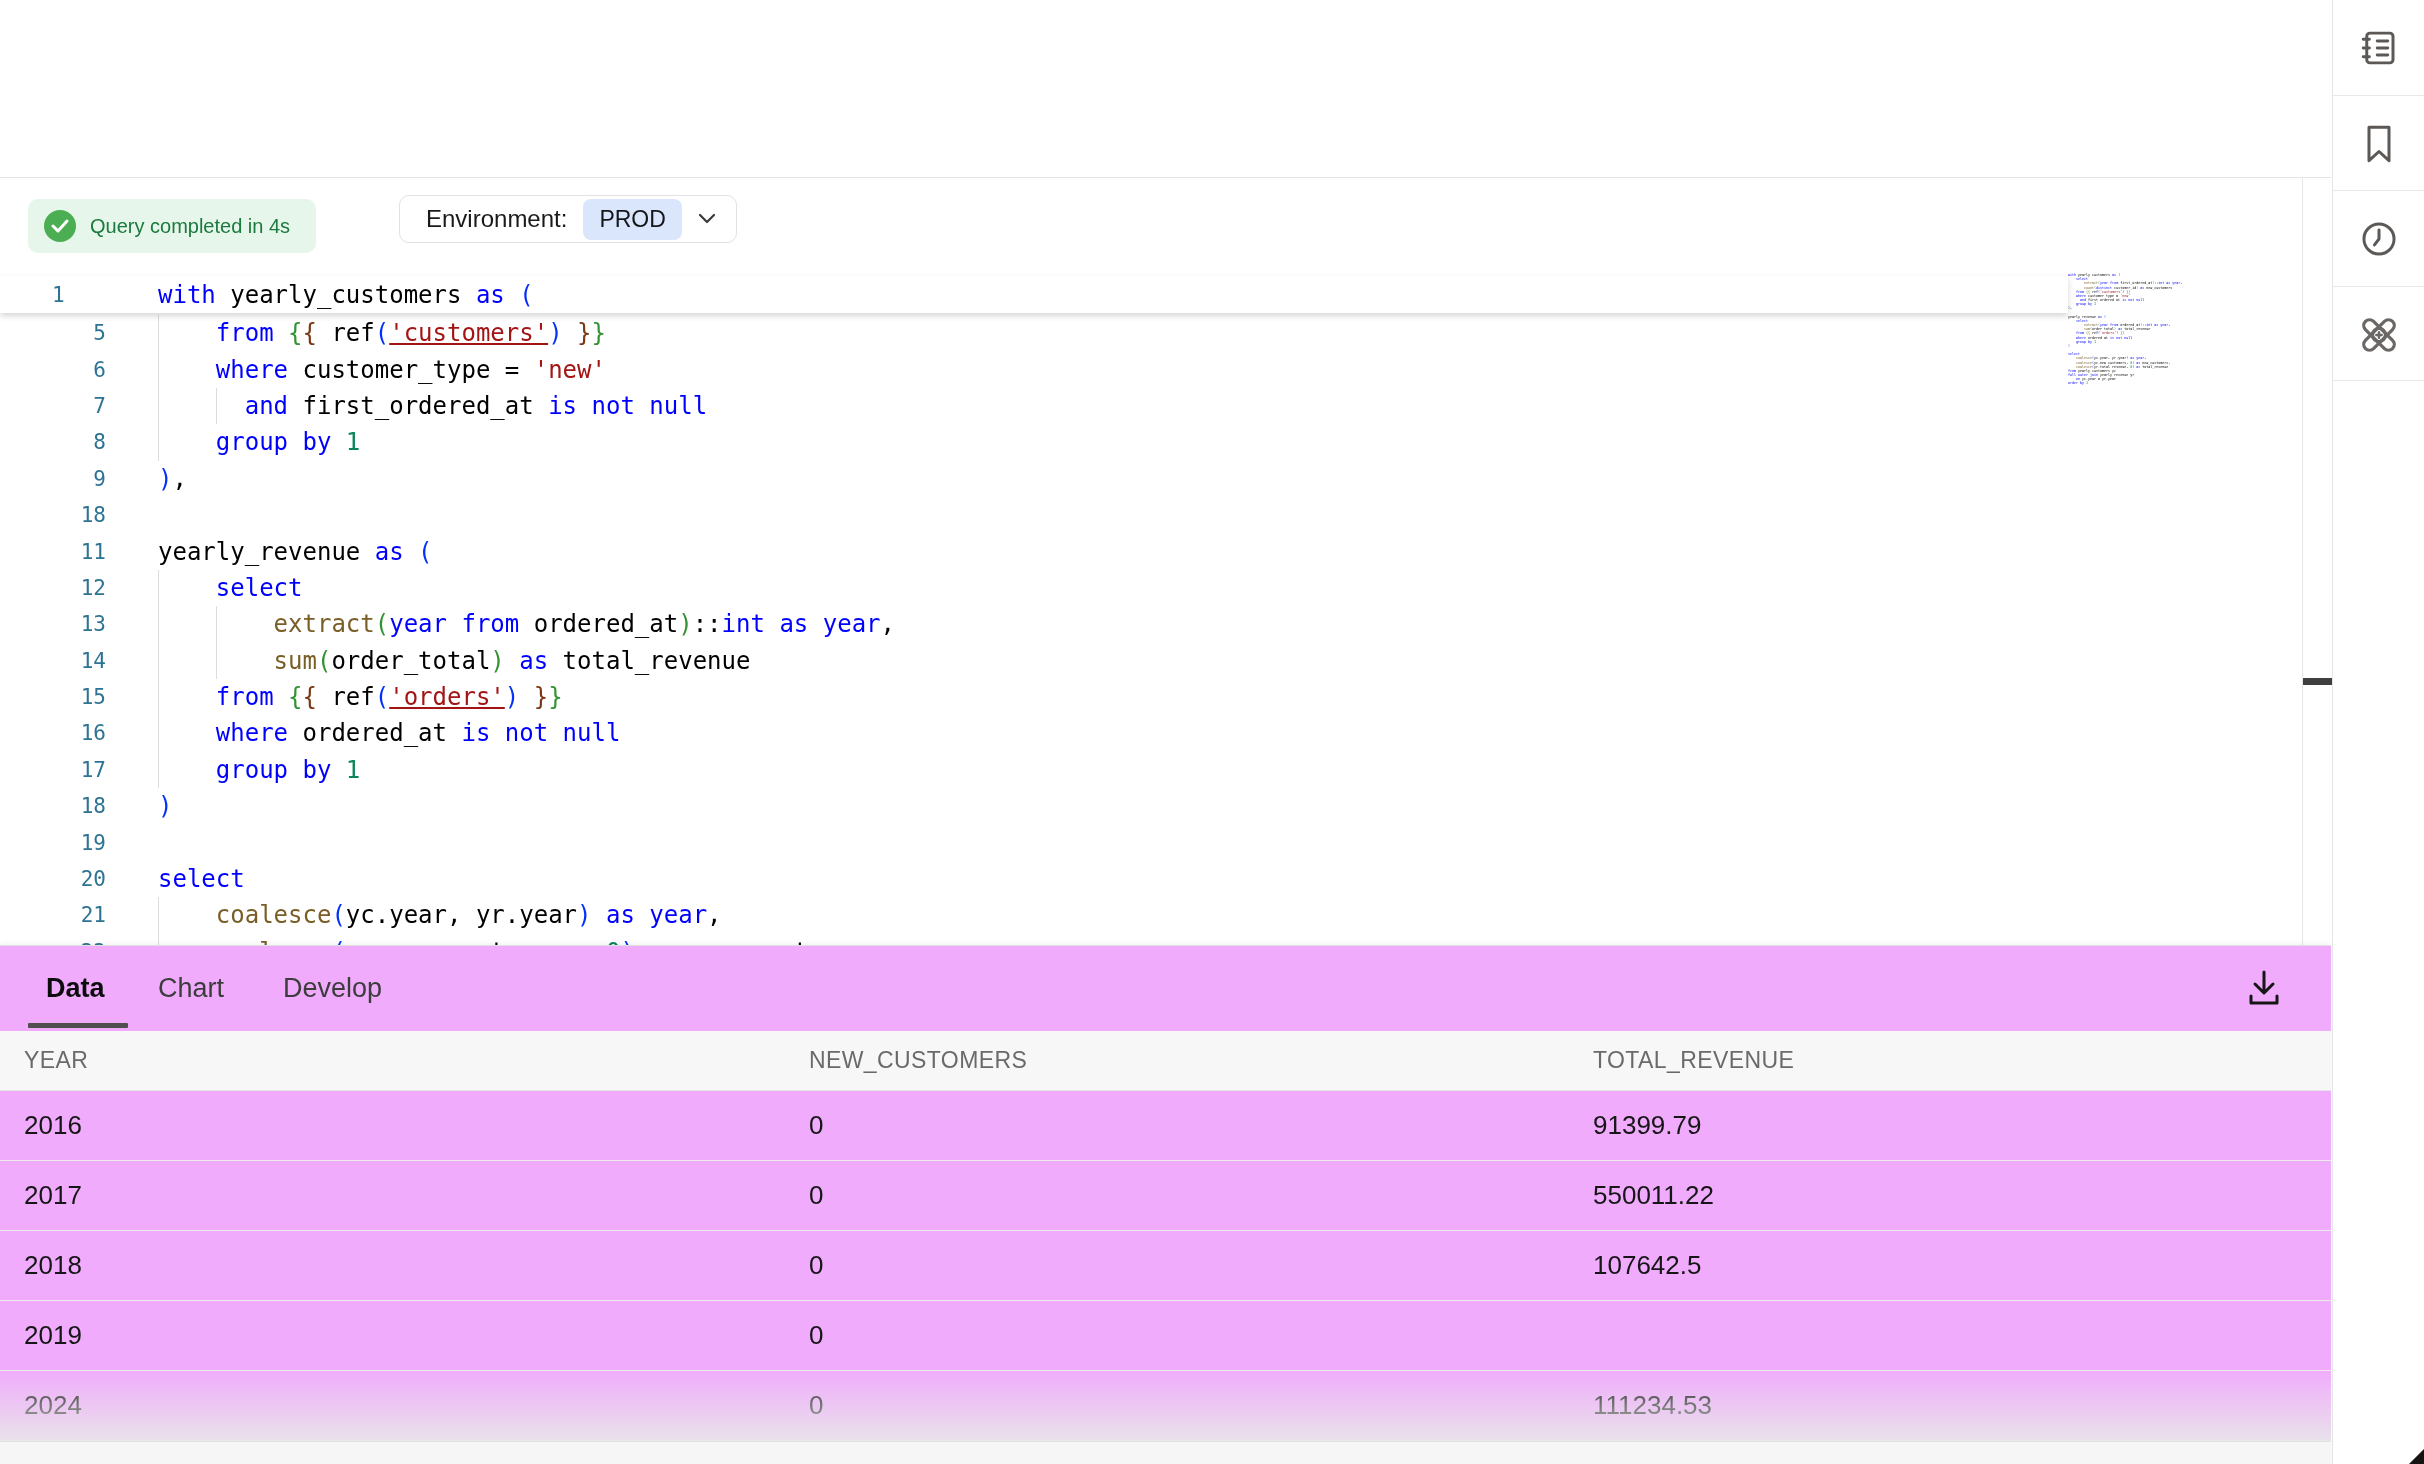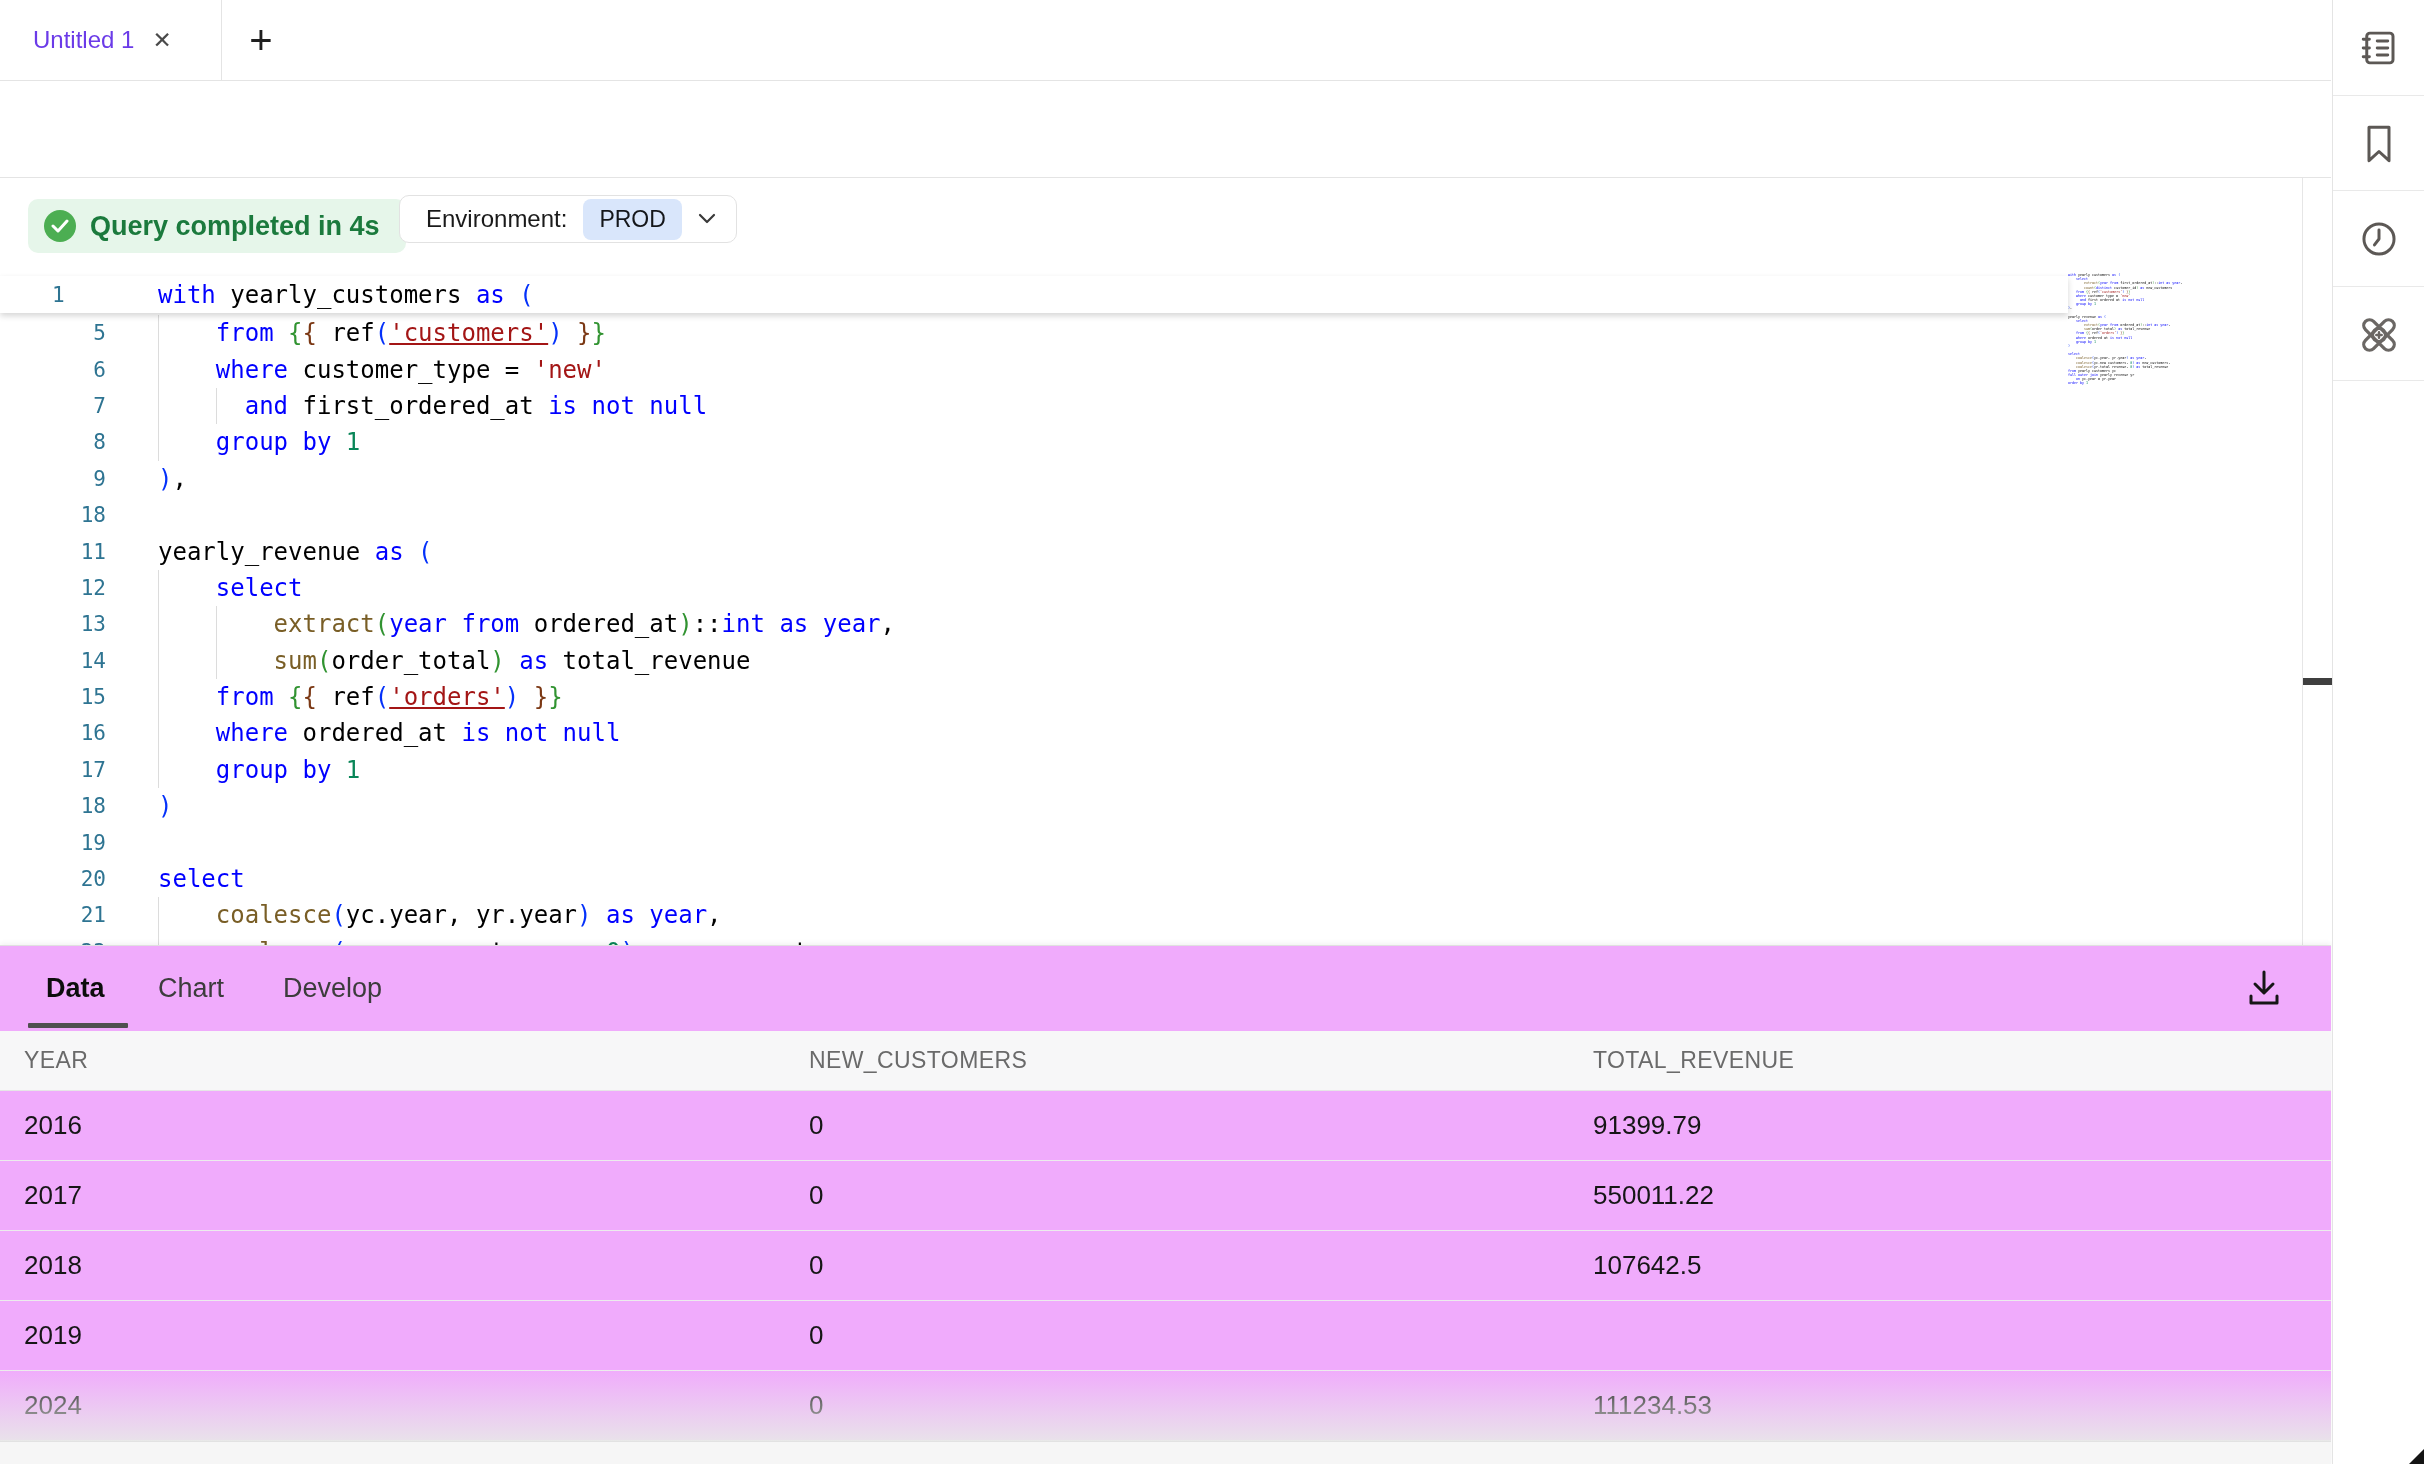--- a/index.html
+++ b/index.html
@@ -25,21 +25,21 @@
   .bookmark-btn{position:absolute;left:1884px;top:104px;width:34px;height:46px;cursor:pointer;}
   .develop-btn{position:absolute;left:1966px;top:98px;width:178px;height:61px;border:1.5px solid #cfcfcf;border-radius:10px;background:#fff;
     display:flex;align-items:center;justify-content:center;gap:14px;font-size:25px;color:#191919;cursor:pointer;}
   .run-btn{position:absolute;left:2162px;top:98px;width:130px;height:61px;background:#171717;border-radius:10px;
     display:flex;align-items:center;justify-content:center;gap:11px;color:#fff;font-size:25px;font-weight:600;cursor:pointer;}
 
   
   .editor-pane{position:absolute;left:0;top:178px;width:2302px;height:767px;overflow:hidden;background:#fff;}
   .status-pill{position:absolute;left:28px;top:21px;height:54px;background:#e6f6ea;border-radius:10px;
     display:flex;align-items:center;gap:14px;padding:0 26px 0 16px;}
-  .status-pill .txt{font-size:27px;font-weight:700;color:#1b7a3d;}
+  .status-pill .txt{font-size:20px;font-weight:400;color:#1b7a3d;}
   .check-circle{width:32px;height:32px;border-radius:50%;background:#4cae52;display:flex;align-items:center;justify-content:center;}
   .env-box{position:absolute;left:399px;top:17px;width:338px;height:48px;border:1.5px solid #e2e2e2;border-radius:10px;background:#fff;
     display:flex;align-items:center;gap:16px;padding:0 20px 0 26px;cursor:pointer;box-sizing:border-box;}
   .env-label{font-size:24px;color:#1a1a1a;}
   .env-badge{background:#d9e6fb;border-radius:8px;padding:7px 16px;font-size:23px;color:#14161a;}
 
   
   .code-area{position:absolute;left:0;top:137px;width:2302px;height:630px;overflow:hidden;}
   .ed-row{display:flex;align-items:center;height:36.4px;}
   .ed-num{width:106px;text-align:right;font-family:"DejaVu Sans Mono",monospace;font-size:21px;color:#2e7492;flex:none;}
@@ -82,29 +82,20 @@
   .rail{position:absolute;left:2332px;top:0;width:92px;height:1464px;background:#fff;border-left:1px solid #e4e4e4;}
   .rail-btn{position:absolute;left:0;width:92px;height:95px;display:flex;align-items:center;justify-content:center;cursor:pointer;}
   .rail-sep{position:absolute;left:0;width:92px;height:1px;background:#e9e9e9;}
   .resize-corner{position:absolute;right:0;bottom:0;width:0;height:0;border-left:15px solid transparent;border-bottom:15px solid #141414;cursor:nwse-resize;}
 </style>
 </head>
 <body>
 
 <div class="main">
 
-  <div class="tabbar">
-    <div class="tab-active">
-      <span class="tab-label">Untitled 1</span>
-      <span class="tab-close">✕</span>
-    </div>
-    <div class="vline" style="left:221px;top:0;height:80px;"></div>
-    <div class="new-tab">+</div>
-    <div class="hline" style="left:0;top:80px;width:2331px;"></div>
-  </div>
 
   <div class="toolbar">
     <div class="bookmark-btn">
       <svg width="34" height="46" viewBox="0 0 34 46">
           <path d="M6 4 h22 v38 l-11 -10.5 -11 10.5 z" fill="none" stroke="#1f1f1f" stroke-width="3" stroke-linejoin="round"></path>
         </svg>
     </div>
     <button class="develop-btn" style="font-family:'Liberation Sans',sans-serif;">
       <span>Develop</span>
       <svg width="22" height="14" viewBox="0 0 22 14">

